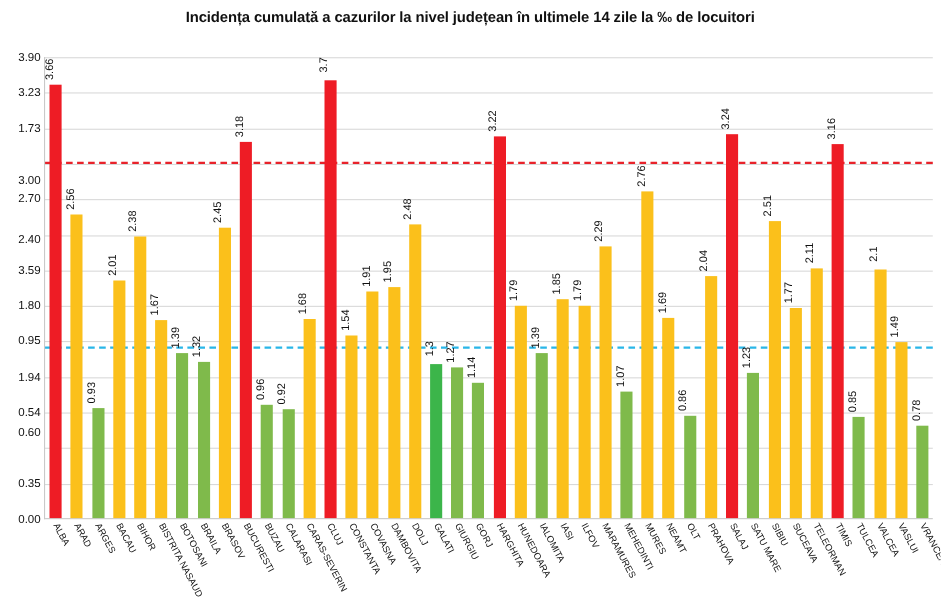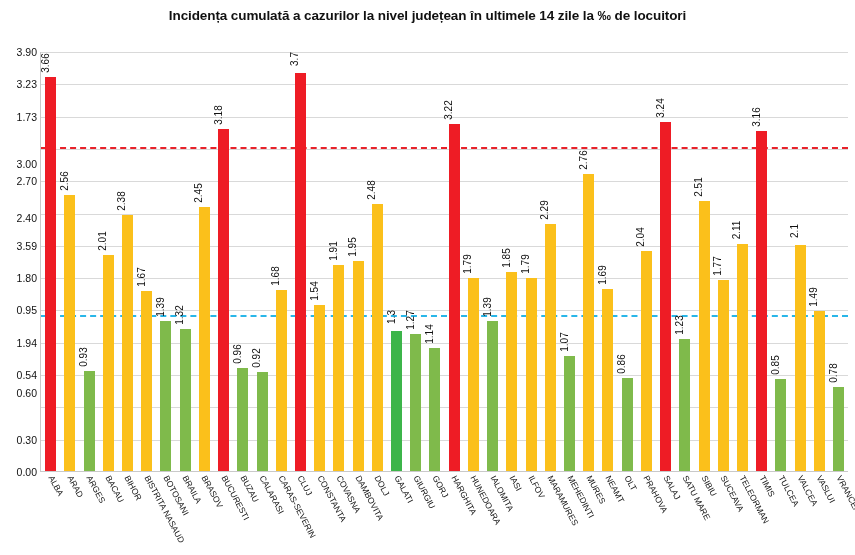--- a/index.html
+++ b/index.html
@@ -134,21 +134,21 @@
 </style>
 </head>
 <body>
 
 <div id="chart-root">
 
   <div id="chart-title">Incidența cumulată a cazurilor la nivel județean în ultimele 14 zile la ‰ de locuitori</div>
 
   <div id="ylabels">
       <div class="ytick-label" style="top: 420px;">0.00</div>
-      <div class="ytick-label" style="top: 387.692px;">0.30</div>
+      <div class="ytick-label" style="top: 387.692px;">0.35</div>
       <div class="ytick-label" style="top: 341px;">0.60</div>
       <div class="ytick-label" style="top: 323.077px;">0.54</div>
       <div class="ytick-label" style="top: 290.769px;">1.94</div>
       <div class="ytick-label" style="top: 258.462px;">0.95</div>
       <div class="ytick-label" style="top: 226.154px;">1.80</div>
       <div class="ytick-label" style="top: 193.846px;">3.59</div>
       <div class="ytick-label" style="top: 166px;">2.40</div>
       <div class="ytick-label" style="top: 129.231px;">2.70</div>
       <div class="ytick-label" style="top: 112px; text-align: right;">3.00</div>
       <div class="ytick-label" style="top: 64.6154px;">1.73</div>

